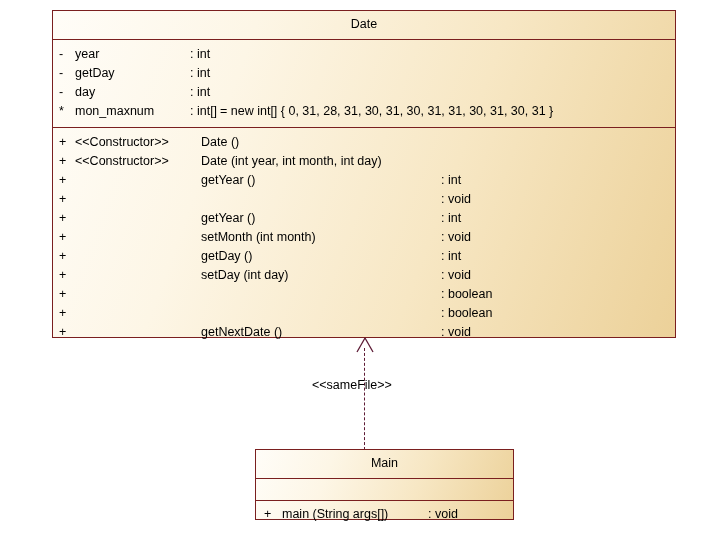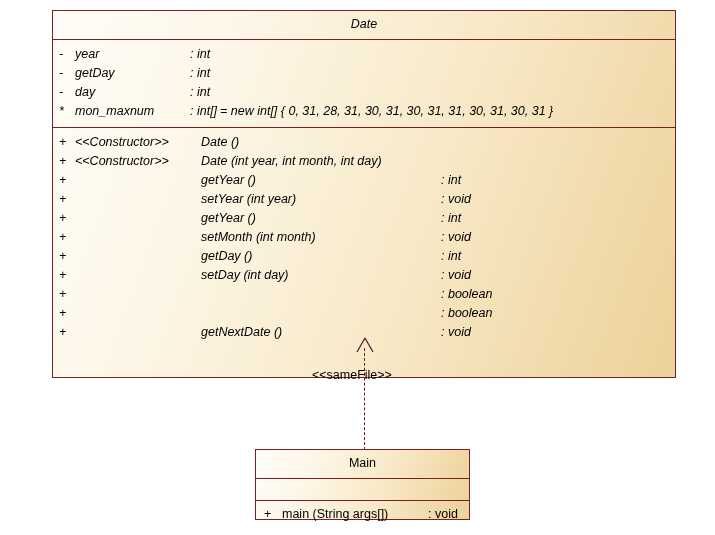--- a/index.html
+++ b/index.html
@@ -90,21 +90,21 @@
     font-size: 12.5px;
     color: #000000;
     white-space: nowrap;
   }
 </style>
 </head>
 <body>
 
 <div id="canvas">
 
-  <div class="uml-class" id="date-class" style="left:52px; top:10px; width:624px; height:368px;font-style:italic;">
+  <div class="uml-class" id="date-class" style="left:52px; top:10px; width:624px; height:328px;">
 
     <div class="uml-compartment">
       <div class="uml-title">Date</div>
     </div>
 
     <div class="uml-compartment attrs attrs-pad" id="date-attrs">
         <div class="member-row">
           <span class="m-vis">-</span>
           <span class="m-name">year</span>
           <span class="m-type">: int</span>
@@ -138,21 +138,20 @@
           <span class="m-stereo">&lt;&lt;Constructor&gt;&gt;</span>
           <span class="m-name">Date (int year, int month, int day)</span>
         </div>
         <div class="member-row">
           <span class="m-vis">+</span>
           <span class="m-name">getYear ()</span>
           <span class="m-type">: int</span>
         </div>
         <div class="member-row">
           <span class="m-vis">+</span>
-          <span class="m-name">setYear (int year)</span>
           <span class="m-type">: void</span>
         </div>
         <div class="member-row">
           <span class="m-vis">+</span>
           <span class="m-name">getYear ()</span>
           <span class="m-type">: int</span>
         </div>
         <div class="member-row">
           <span class="m-vis">+</span>
           <span class="m-name">setMonth (int month)</span>
@@ -186,23 +185,23 @@
 
   <div class="connector-arrow" style="left:354px; top:337px;">
     <svg width="22" height="16" viewBox="0 0 22 16">
       <path d="M 11 1 L 3 15" stroke="#5d1b35" stroke-width="1.3" fill="none"></path>
       <path d="M 11 1 L 19 15" stroke="#5d1b35" stroke-width="1.3" fill="none"></path>
     </svg>
   </div>
 
   <div class="connector-line" style="left:364px; top:348px; height:102px;"></div>
 
-  <div class="connector-label" id="rel-label" style="left:312px; top:368px;">&lt;&lt;sameFile&gt;&gt;</div>
-
-  <div class="uml-class" id="main-class" style="left:255px; top:449px; width:215px; height:71px;">
+  <div class="connector-label" id="rel-label" style="left:312px; top:378px;">&lt;&lt;sameFile&gt;&gt;</div>
+
+  <div class="uml-class" id="main-class" style="left:255px; top:449px; width:259px; height:71px;">
 
     <div class="uml-compartment">
       <div class="uml-title">Main</div>
     </div>
 
     <div class="uml-compartment main-empty" id="main-attrs"></div>
 
     <div class="uml-compartment main-ops" id="main-ops" style="padding:3px 0 3px 0;">
         <div class="member-row">
           <span class="m-vis">+</span>

